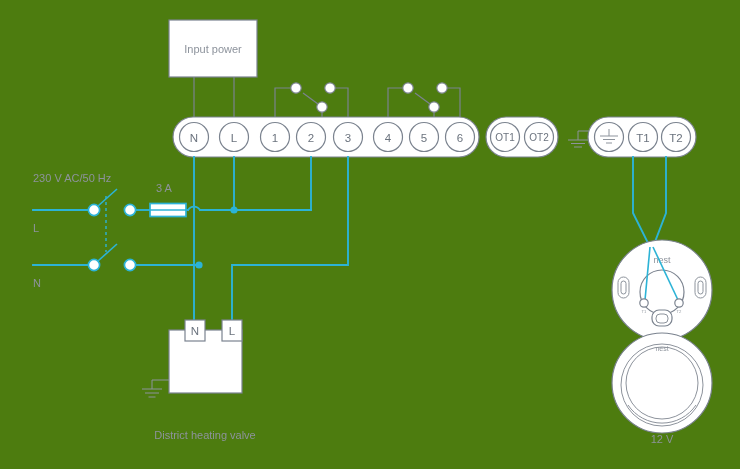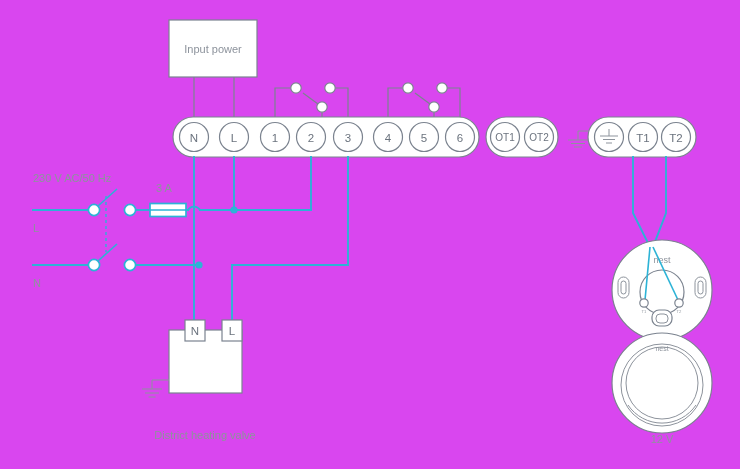--- a/index.html
+++ b/index.html
@@ -8,21 +8,21 @@
     padding: 0;
     background: #ffffff;
   }
   body {
     font-family: "Liberation Sans", sans-serif;
   }
   #diagram-root {
     position: relative;
     width: 740px;
     height: 469px;
-    background: #d946ef;
+    background: #4d7c0f;
     overflow: hidden;
   }
   svg#wiring-svg {
     display: block;
     width: 740px;
     height: 469px;
   }
   .lbl {
     font-family: "Liberation Sans", sans-serif;
     fill: #8d939c;

